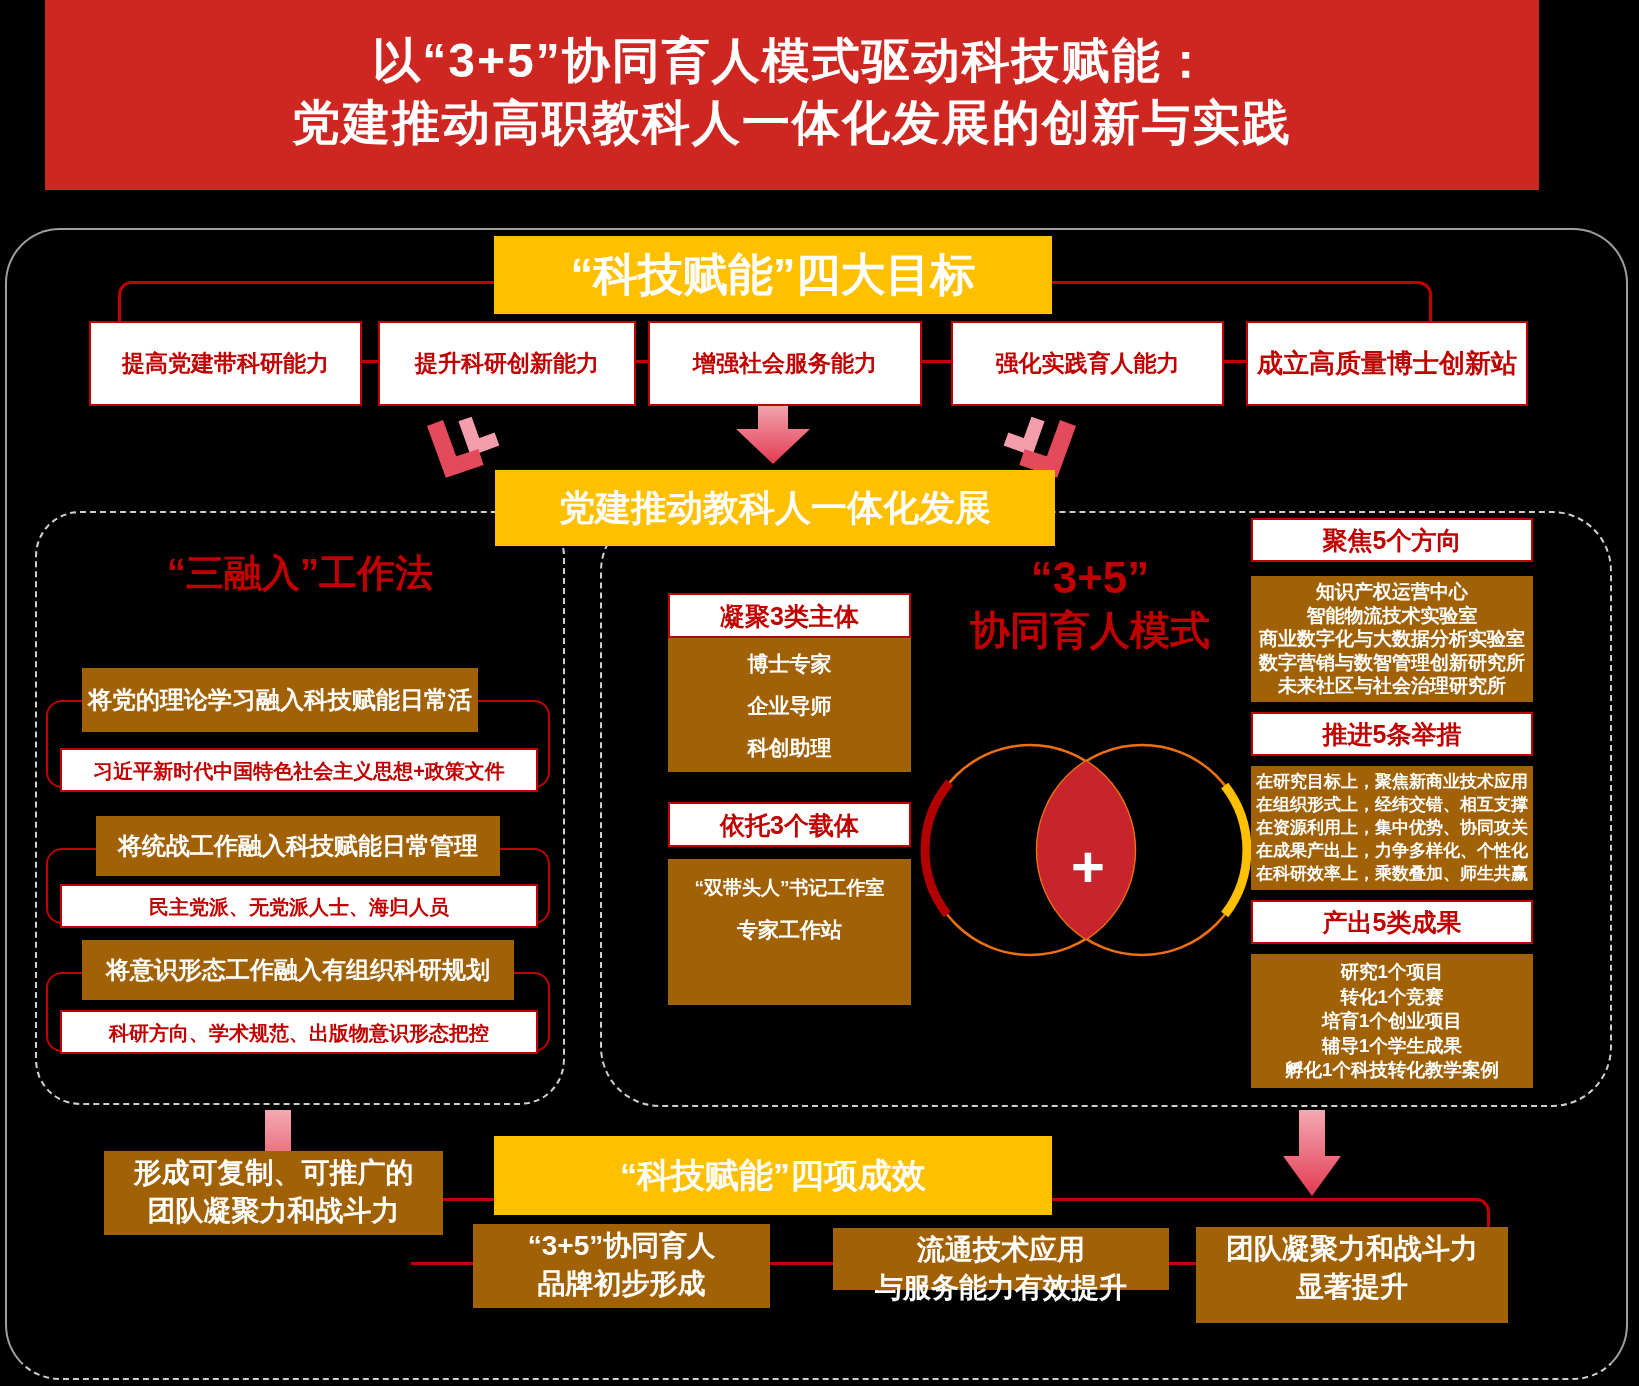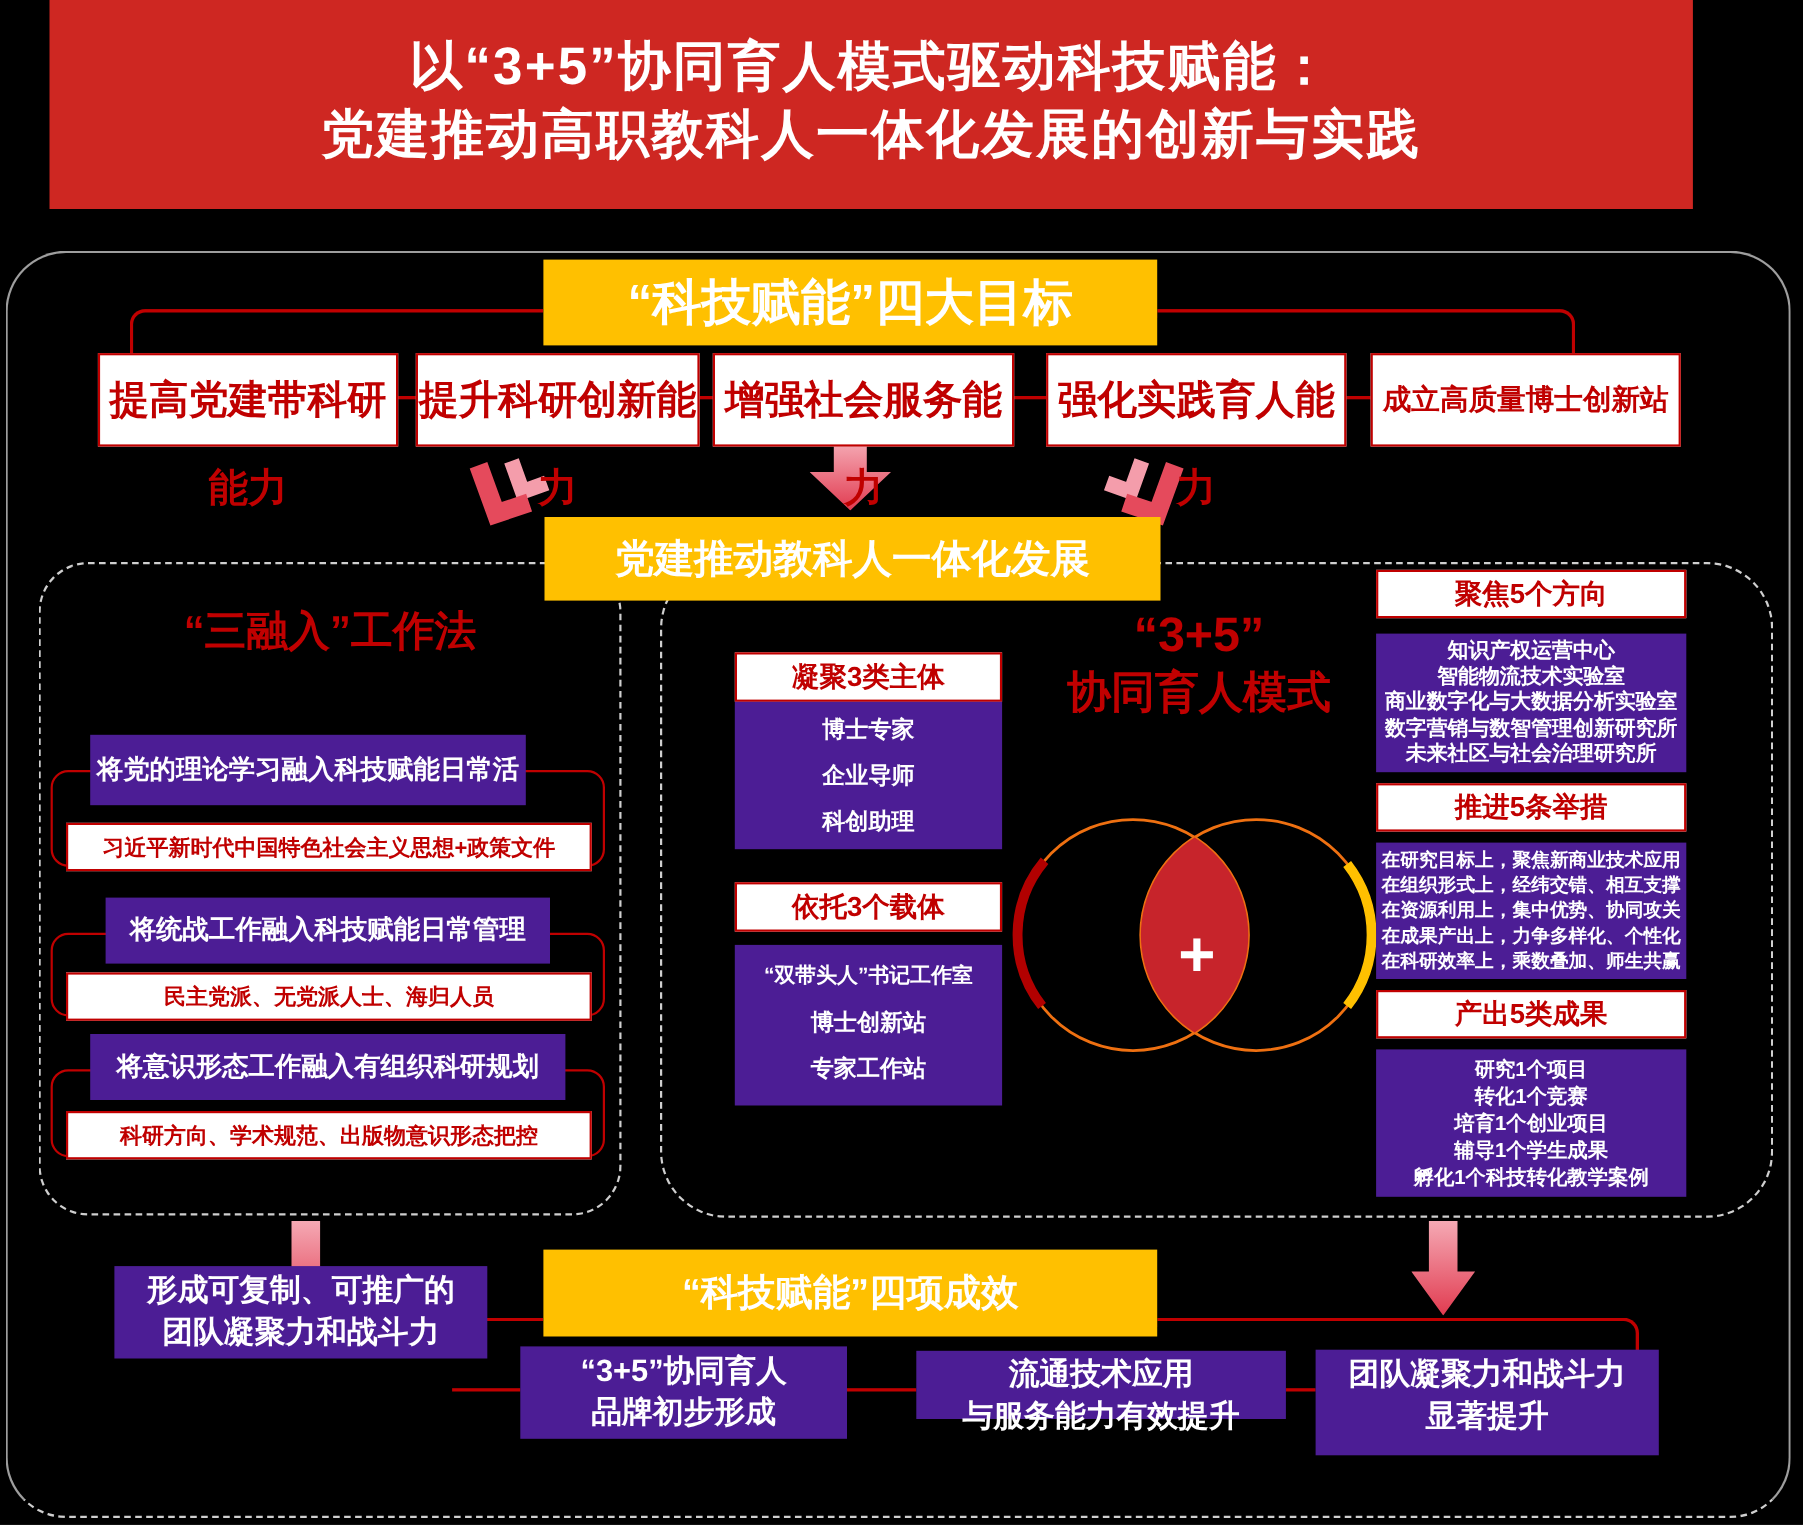--- a/index.html
+++ b/index.html
@@ -18,24 +18,24 @@
          border-bottom:2px dashed #cfcfcf;border-radius:55px;}
 
   
   .yellow-hdr{background:#FFC000;color:#fff;text-align:center;z-index:5;}
   .goals-hdr{left:494px;top:236px;width:558px;height:78px;font-size:45px;line-height:78px;}
   .dev-hdr{left:495px;top:470px;width:560px;height:76px;font-size:36px;line-height:76px;}
   .outcomes-hdr{left:494px;top:1136px;width:558px;height:79px;font-size:34px;line-height:79px;}
 
   
   .wbox{background:#fff;border:2px solid #C00000;color:#C00000;text-align:center;z-index:4;}
-  .goal-box{top:321px;height:85px;font-size:36px;line-height:80px;}
-
-  
-  .rbox{background:#4c1d95;color:#fff;text-align:center;z-index:4;}
+  .goal-box{top:321px;height:85px;font-size:23px;line-height:80px;}
+
+  
+  .rbox{background:#a16207;color:#fff;text-align:center;z-index:4;}
 
   
   .conn{z-index:1;}
   .conn-h{height:3px;background:#C00000;}
   .conn-tl{border-left:3px solid #C00000;border-top:3px solid #C00000;border-top-left-radius:14px;}
   .conn-tr{border-right:3px solid #C00000;border-top:3px solid #C00000;border-top-right-radius:14px;}
 
   
   .dash-panel{border:2px dashed #cfcfcf;border-radius:45px;z-index:0;}
   .panel-left{left:35px;top:511px;width:530px;height:594px;}
@@ -134,21 +134,20 @@
   <div class="abs wbox mid-hdr" style="top:581px;margin-top:12px;">凝聚3类主体</div>
   <div class="abs rbox mid-box" style="top:638px;height:134px;padding-top:5px;font-size:21px;">
     <div>博士专家</div>
     <div>企业导师</div>
     <div>科创助理</div>
   </div>
 
   <div class="abs wbox mid-hdr" style="top:802px;">依托3个载体</div>
   <div class="abs rbox mid-box" style="top:859px;height:146px;padding-top:8px;font-size:19px;">
     <div>“双带头人”书记工作室</div>
-    <div style="font-size:21px;">博士创新站</div>
     <div style="font-size:21px;">专家工作站</div>
   </div>
 
   <div class="abs model-title">
     <div class="m1">“3+5”</div>
     <div class="m2">协同育人模式</div>
   </div>
 
   <div class="abs" style="left:880px;top:715px;z-index:2;">
     <svg width="400" height="280" viewBox="0 0 400 280">

